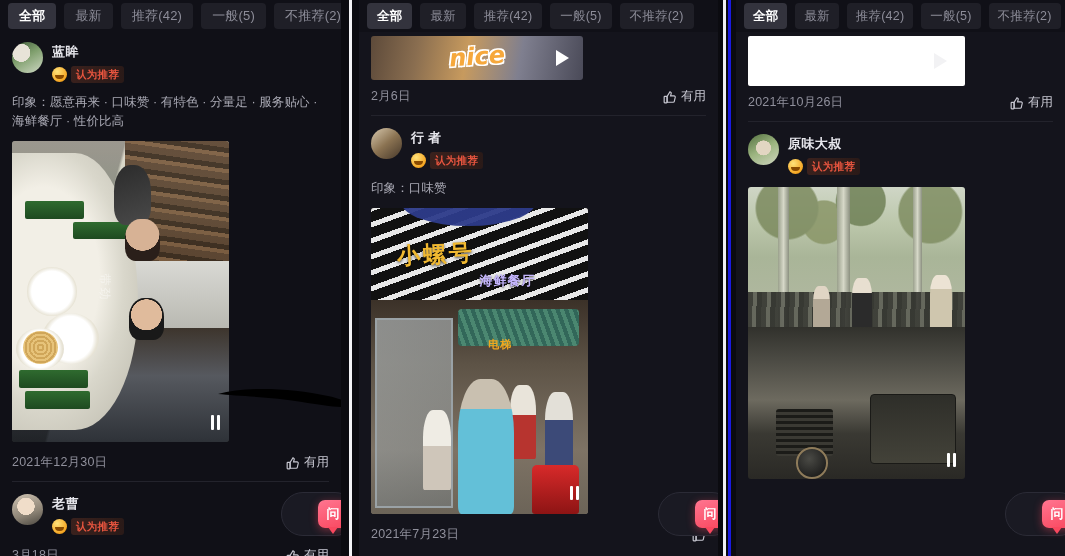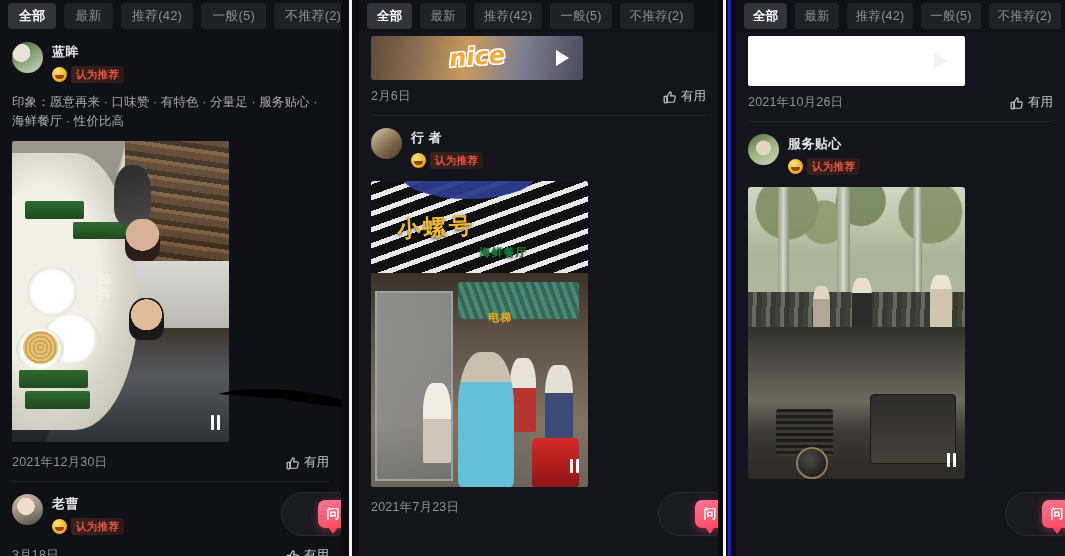--- a/index.html
+++ b/index.html
@@ -65,21 +65,21 @@
       radial-gradient(circle at 30% 35%, #e8e3d8 0 30%, transparent 31%),
       linear-gradient(150deg, #3f5a3a 0%, #7f9f6d 45%, #cfd8c4 100%); }
   .av-b { background: linear-gradient(140deg,#d8c9ae 0%,#8b7352 50%,#45372a 100%); }
   .av-c { background:
       radial-gradient(circle at 45% 40%, #f0ddc9 0 34%, transparent 35%),
       linear-gradient(160deg,#cfc3b2 0%,#8e8577 60%,#4a463f 100%); }
   .av-e { background:
       radial-gradient(circle at 50% 45%, #e2d6c2 0 32%, transparent 33%),
       linear-gradient(150deg,#53703f 0%,#9db581 50%,#cfd5c0 100%); }
   .uinfo { display: flex; flex-direction: column; gap: 5px; padding-top: 1px; }
-  .uname { color: #e6e6ec; font-size: 13px; font-weight: bold; letter-spacing: .4px; }
+  .uname { color: #e6e6ec; font-size: 13px; font-weight: bold; letter-spacing: .4px; font-family: Liberation Serif, serif; }
   .badge-row { display: flex; align-items: center; gap: 4px; }
   .emoji {
     width: 15px; height: 15px; border-radius: 50%;
     background: radial-gradient(circle at 35% 30%, #ffe27a, #f5a623 70%, #d98600);
     position: relative; flex-shrink: 0;
   }
   .emoji::after {
     content: ""; position: absolute; left: 3px; right: 3px;
     top: 8px; height: 4px; border-radius: 0 0 6px 6px;
     background: #8a4b00;
@@ -162,22 +162,22 @@
     background: linear-gradient(180deg,#2aa8d8 0 30%, #e23b3b 30% 62%, #2d3b8a 62% 100%);
     opacity: .95;
   }
   .photo2 .sign1 {
     position: absolute; left: 12%; top: 10%; color: #f0b830;
     font-size: 23px; font-weight: bold; letter-spacing: 3px;
     text-shadow: 0 1px 3px rgba(0,0,0,.8); transform: rotate(-3deg);
     font-family: "DejaVu Sans", sans-serif;
   }
   .photo2 .sign2 {
-    position: absolute; left: 50%; top: 21%; color: #15803d;
-    font-size: 11px; font-weight: bold; letter-spacing: 1px;
+    position: absolute; left: 50%; top: 21%; color: #c4b5fd;
+    font-size: 13px; font-weight: bold; letter-spacing: 1px;
     text-shadow: 0 1px 2px rgba(0,0,0,.8);
   }
   .photo2 .shop {
     position: absolute; left: 0; bottom: 0; width: 100%; height: 70%;
     background: linear-gradient(180deg,#3b3128 0%,#5d5346 30%,#7e7365 70%,#6c6458 100%);
   }
   .photo2 .glass {
     position: absolute; left: 2%; bottom: 2%; width: 36%; height: 62%;
     background: linear-gradient(160deg, rgba(200,210,215,.55), rgba(120,130,135,.45));
     border: 2px solid #9aa2a6;
@@ -475,20 +475,21 @@
         <div class="user-row">
           <div class="avatar av-b"></div>
           <div class="uinfo">
             <div class="uname">行 者</div>
             <div class="badge-row">
               <span class="emoji"></span>
               <span class="rec-badge">认为推荐</span>
             </div>
           </div>
         </div>
+        <div class="impression">印象：口味赞</div>
 
         <div class="media photo2">
           <div class="sky"></div>
           <div class="awn"></div>
           <div class="arc"></div>
           <div class="sign1">小螺号</div>
           <div class="sign2">海鲜餐厅</div>
           <div class="shop"></div>
           <div class="plants"></div>
           <div class="elev">电梯</div>
@@ -561,21 +562,21 @@
           </span>
         </div>
       </div>
 
       <div class="hr"></div>
 
       <div class="review">
         <div class="user-row">
           <div class="avatar av-e"></div>
           <div class="uinfo">
-            <div class="uname">服务贴心</div>
+            <div class="uname">原味大叔</div>
             <div class="badge-row">
               <span class="emoji"></span>
               <span class="rec-badge">认为推荐</span>
             </div>
           </div>
         </div>
 
         <div class="media photo3">
           <div class="top"></div>
           <div class="leaves"></div>

